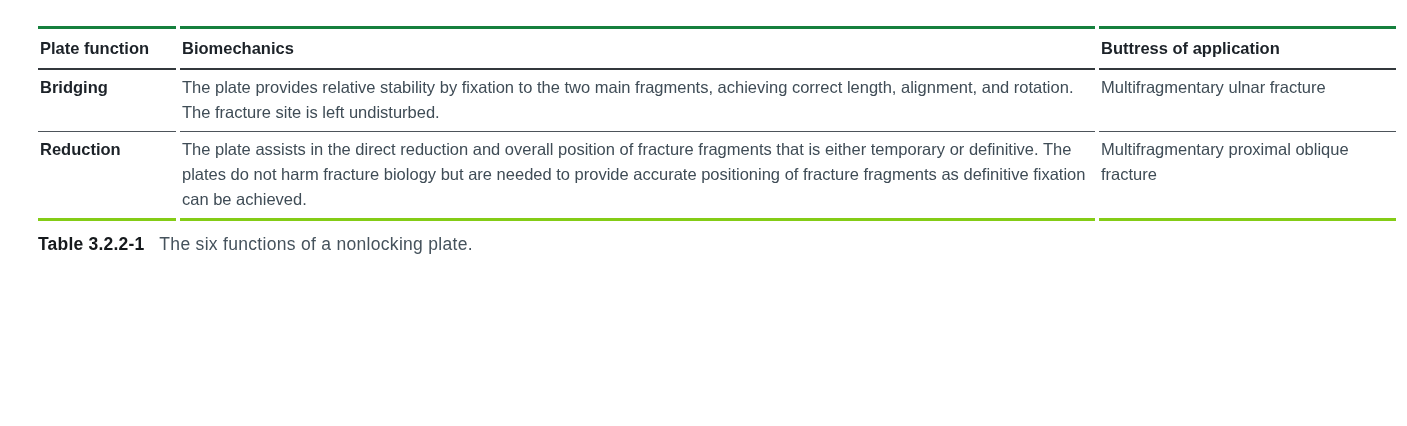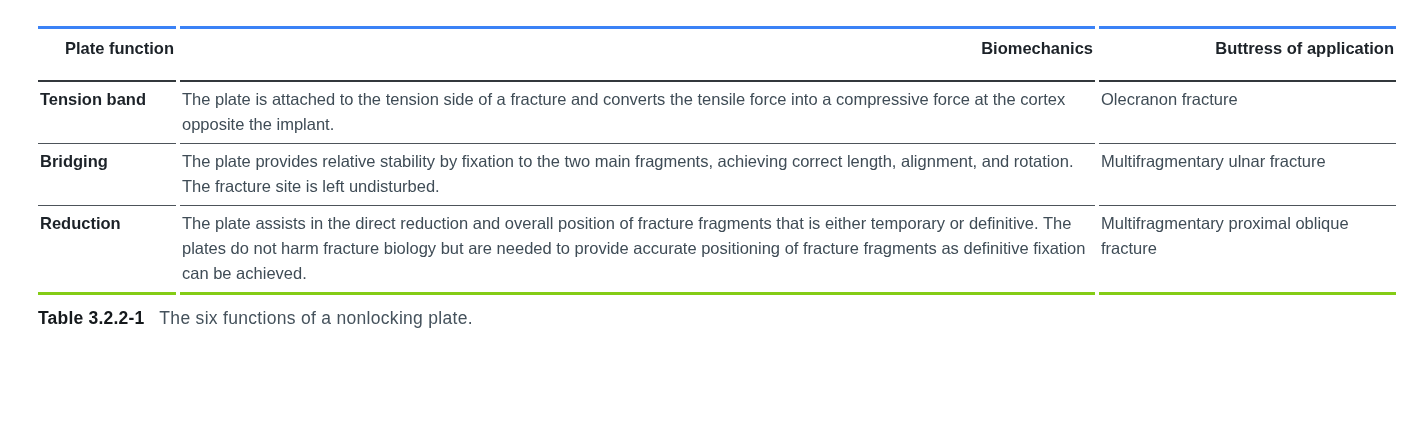--- a/index.html
+++ b/index.html
@@ -30,28 +30,27 @@
 
   th, td {
     text-align: left;
     vertical-align: top;
     font-size: 16.5px;
     line-height: 25px;
     padding: 5px 2px 6px 2px;
     font-weight: normal;
   }
   thead th {
-    border-top: 3px solid #3b82f6;
+    border-top: 3px solid #15803d;
     border-bottom: 2px solid #33383c;
     font-weight: bold;
     color: #1c2228;
     padding-top: 7px;
-    padding-bottom: 19px;
+    padding-bottom: 7px;
     white-space: nowrap;
-    text-align: right;
   }
   tbody td {
     border-bottom: 1.5px solid #4d545a;
   }
   tbody tr:last-child td {
     border-bottom: 3px solid #84cc16;
   }
   td.fn {
     font-weight: bold;
     color: #1c2228;
@@ -88,25 +87,20 @@
     </colgroup>
     <thead>
       <tr>
         <th>Plate function</th>
         <th>Biomechanics</th>
         <th>Buttress of application</th>
       </tr>
     </thead>
     <tbody>
       <tr>
-        <td class="fn">Tension band</td>
-        <td>The plate is attached to the tension side of a fracture and converts the tensile force into a compressive force at the cortex opposite the implant.</td>
-        <td>Olecranon fracture</td>
-      </tr>
-      <tr>
         <td class="fn">Bridging</td>
         <td>The plate provides relative stability by fixation to the two main fragments, achieving correct length, alignment, and rotation. The fracture site is left undisturbed.</td>
         <td>Multifragmentary ulnar fracture</td>
       </tr>
       <tr>
         <td class="fn">Reduction</td>
         <td>The plate assists in the direct reduction and overall position of fracture fragments that is either temporary or definitive. The plates do not harm fracture biology but are needed to provide accurate positioning of fracture fragments as definitive fixation can be achieved.</td>
         <td>Multifragmentary proximal oblique fracture</td>
       </tr>
     </tbody>

